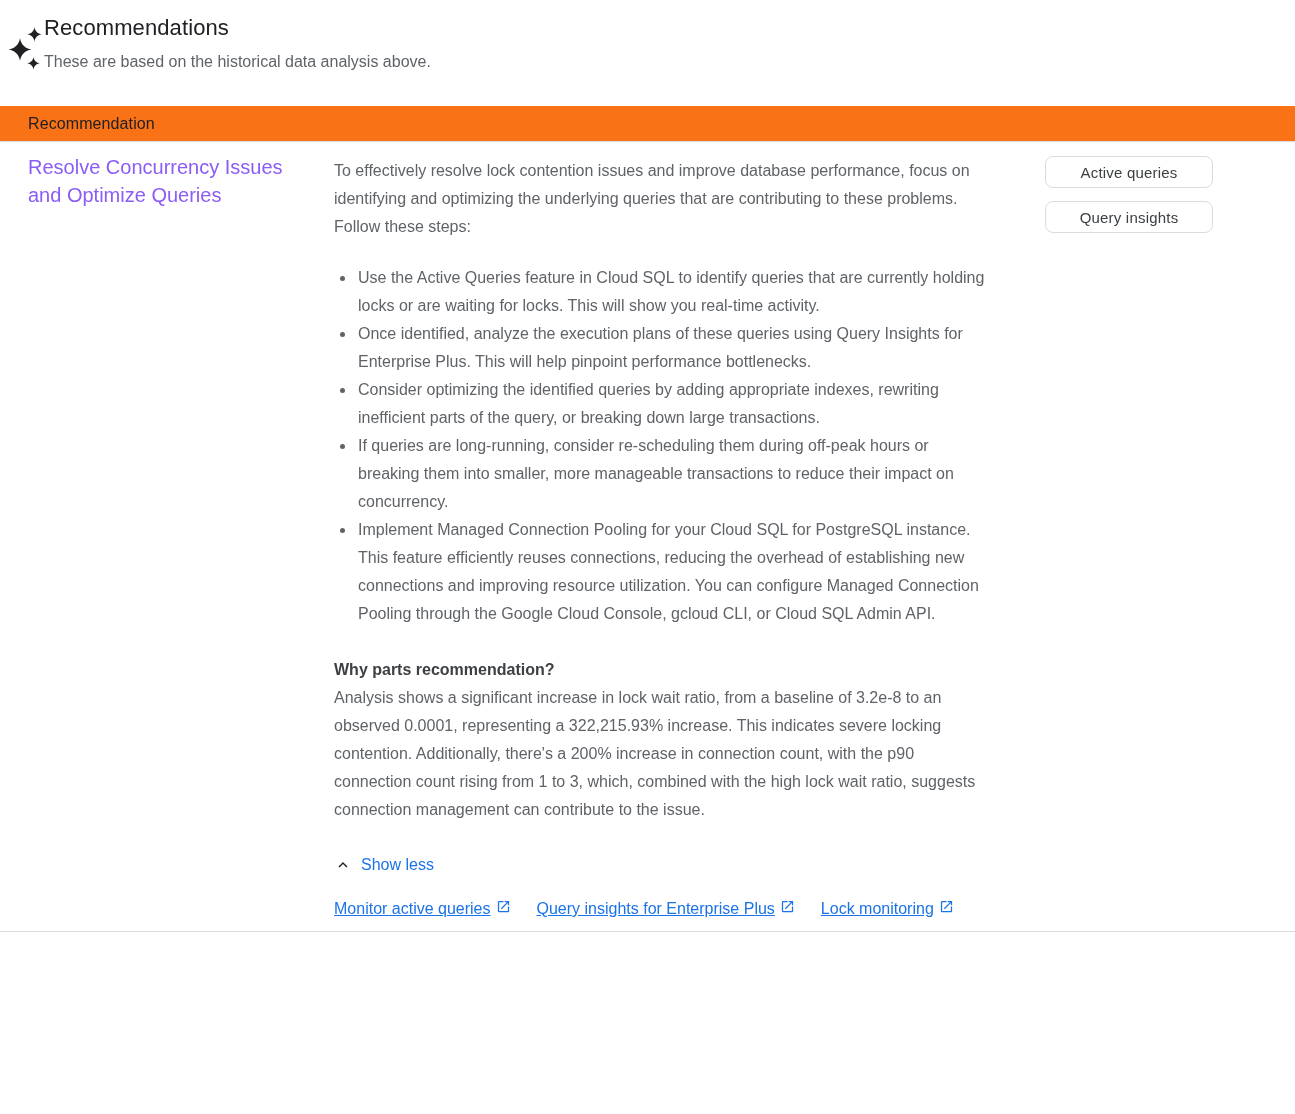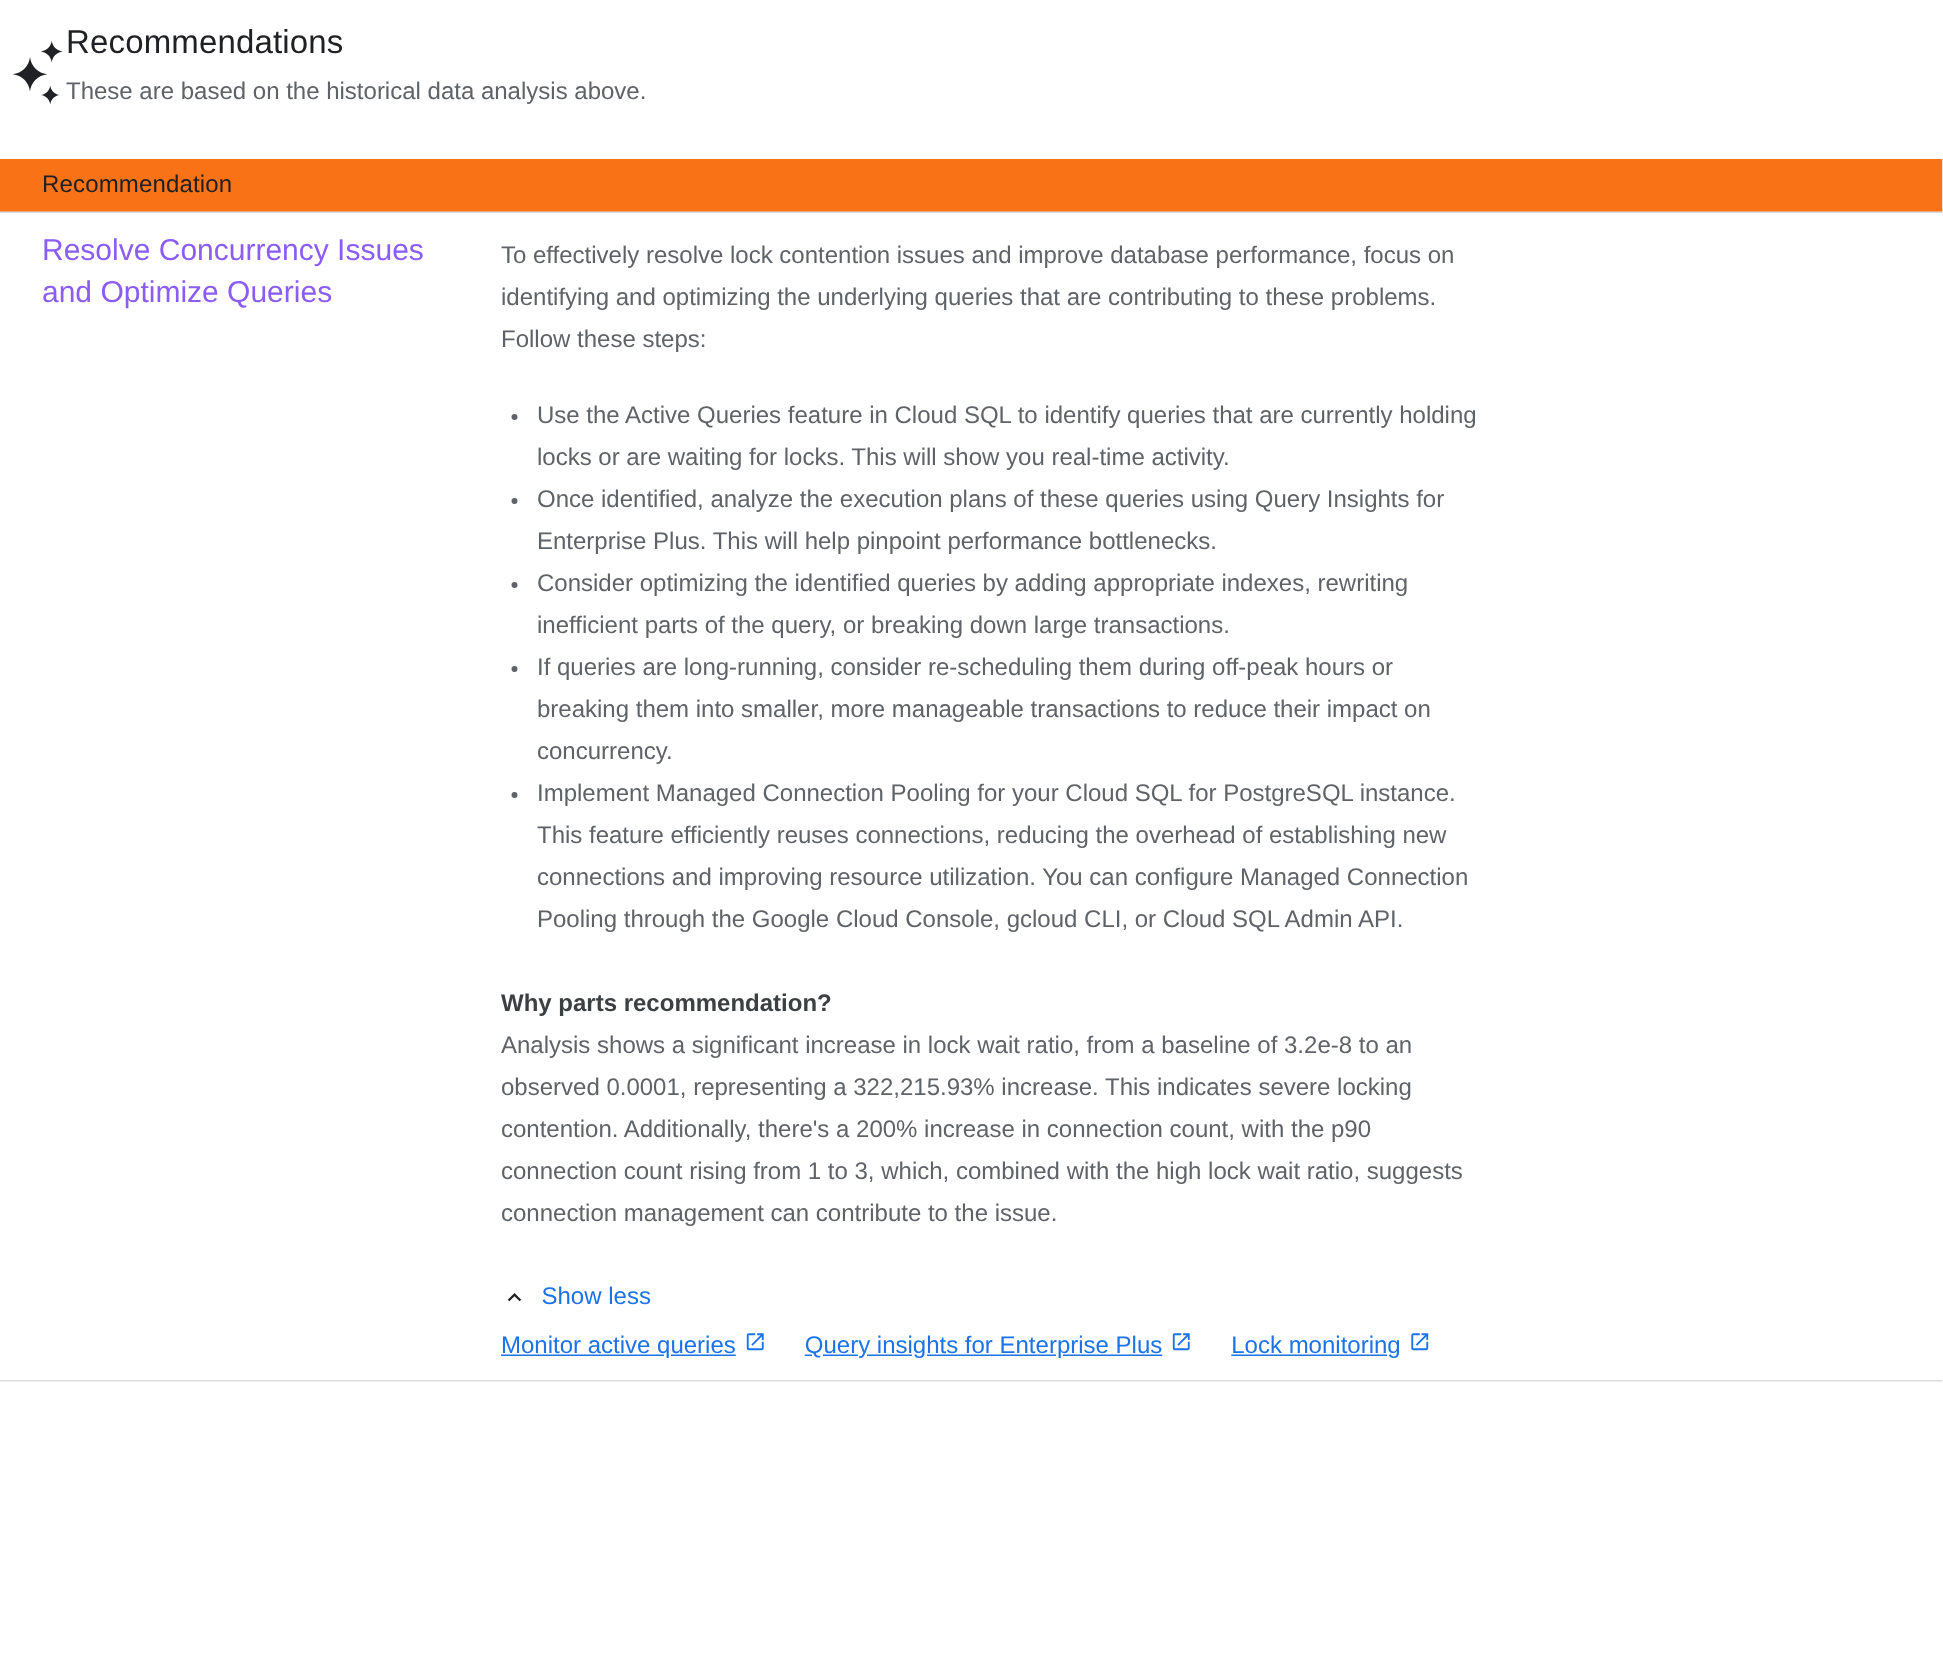--- a/index.html
+++ b/index.html
@@ -110,20 +110,21 @@
     font-weight: 500;
     color: #1a73e8;
   }
   .show-less svg { display: block; }
 
   
   .details-links {
     display: flex;
     flex-wrap: wrap;
     column-gap: 26px;
+    margin-top: 12px;
     max-width: 655px;
     line-height: 28px;
   }
   .ext-link {
     display: inline-flex;
     align-items: center;
     color: #1a73e8;
     text-decoration: none;
     font-size: 16px;
     white-space: nowrap;
@@ -226,14 +227,18 @@
           <span class="link-label">Lock monitoring</span>
           <span>
             <svg width="15" height="15" viewBox="0 0 24 24" aria-hidden="true">
               <path fill="#1a73e8" d="M19 19H5V5h7V3H5a2 2 0 0 0-2 2v14a2 2 0 0 0 2 2h14c1.1 0 2-.9 2-2v-7h-2v7zM14 3v2h3.59l-9.83 9.83 1.41 1.41L19 6.41V10h2V3h-7z"></path>
             </svg>
           </span>
         </a>
       </div>
     </div>
 
+    <div class="cell-actions">
+      <button class="chip-button">Active queries</button>
+      <button class="chip-button">Query insights</button>
+    </div>
   </div>
 </section>
 
 </body></html>

